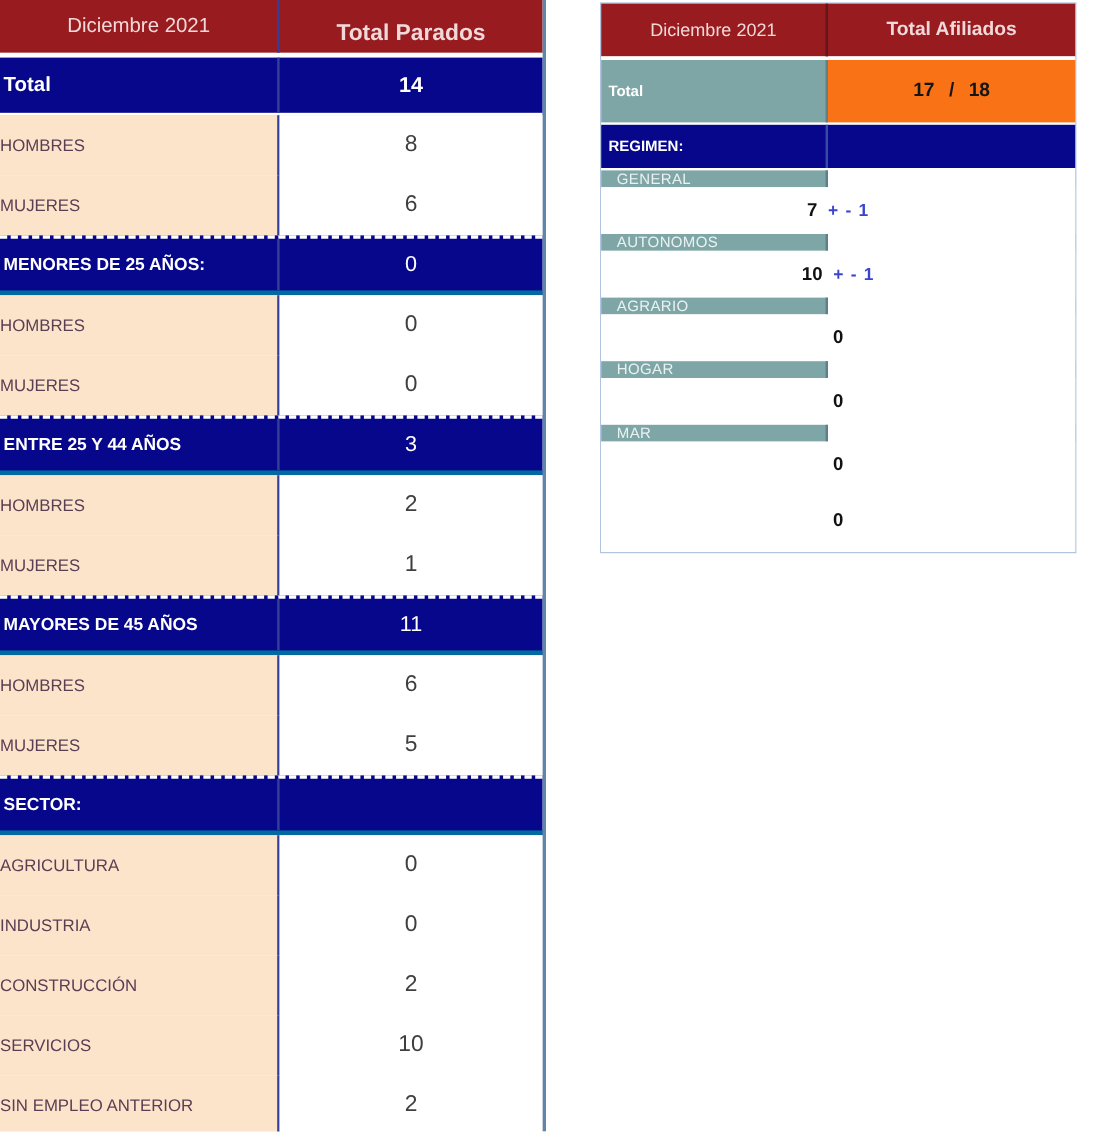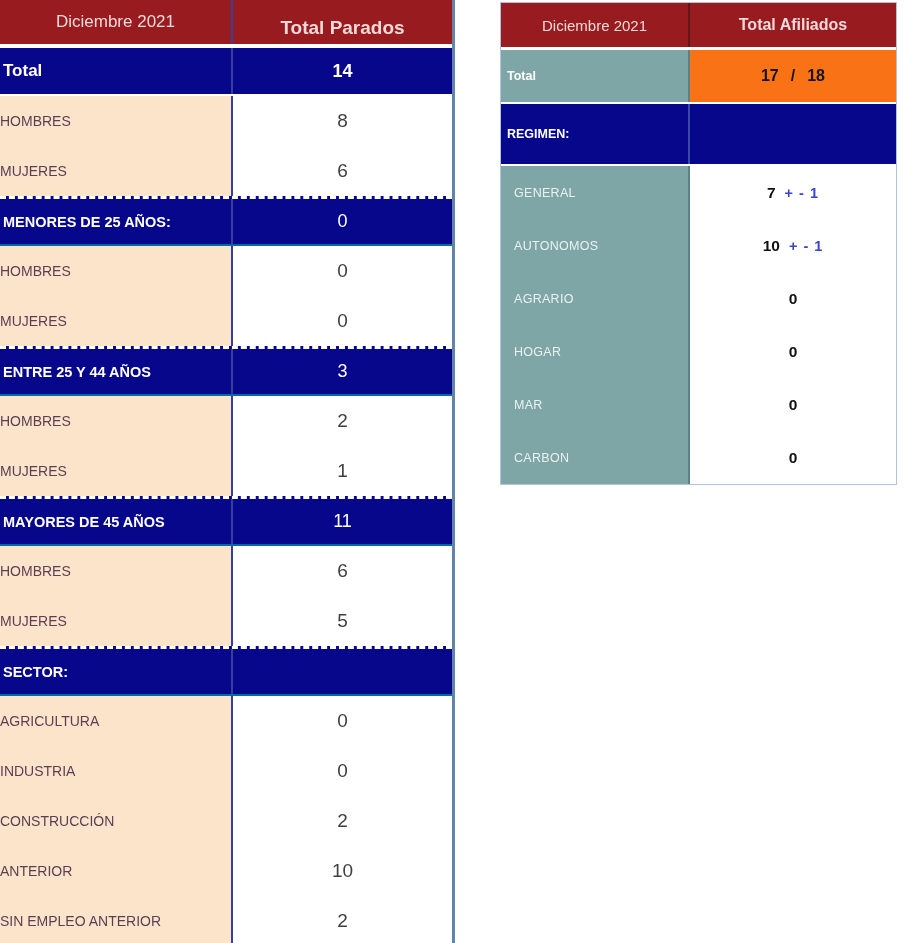--- a/index.html
+++ b/index.html
@@ -32,21 +32,21 @@
   .lrow.header .lcell-label{justify-content:center;color:var(--headertext);font-size:17px;}
   .lrow.header .lcell-value{color:var(--headertext);font-size:19px;font-weight:bold;margin-top:12px;}
 
   .lgap{height:4px;background:#fff;}
 
   .lrow.total{height:48px;background:var(--navy);border-bottom:2px solid #fff;}
   .lrow.total .lcell-label{color:#fff;font-weight:bold;font-size:17px;padding-left:3px;}
   .lrow.total .lcell-value{color:#fff;font-weight:600;font-size:18px;}
 
   .lrow.section{height:50px;background:var(--navy);
-    border-top:3px dashed #fff;border-bottom:2px solid #0369a1;justify-content:flex-end;}
+    border-top:3px dashed #fff;border-bottom:4px solid #0369a1;justify-content:flex-end;}
   .lrow.section .lcell-label{color:#fff;font-weight:bold;font-size:14.5px;padding-left:3px;}
   .lrow.section .lcell-value{color:#fff;font-weight:500;font-size:18px;}
 
   .lrow.detail{height:50px;}
   .lrow.detail .lcell-label{background:var(--peach);color:var(--plum);
     font-size:14px;}
   .lrow.detail .lcell-value{background:#fff;color:var(--grayval);font-size:19px;}
 
   
   .tbl-right{position:absolute;left:500px;top:2px;width:397px;
@@ -62,25 +62,25 @@
 
   .rgap3{height:3px;background:#fff;}
   .rgap2{height:2px;background:#fff;}
 
   .rrow.total{height:52px;}
   .rrow.total .rcell-label{background:var(--teal);color:#fff;font-weight:bold;
     font-size:12.5px;padding-left:6px;border-right:2px solid #5E8086;}
   .rrow.total .rcell-value{background:#f97316;color:#151515;font-weight:bold;font-size:16px;}
   .rrow.total .slash{margin:0 12px;}
 
-  .rrow.section{height:60px;background:var(--navy);}
+  .rrow.section{height:36px;background:var(--navy);}
   .rrow.section .rcell-label{color:#fff;font-weight:bold;font-size:12.5px;
     padding-left:6px;border-right:2px solid #3A4AA8;}
 
-  .rrow.detail{height:53px;}
+  .rrow.detail{height:53px;flex-direction:column;}
   .rrow.detail .rcell-label{background:var(--teal);color:#EAF2F1;font-size:12.5px;
     letter-spacing:0.3px;padding-left:13px;border-right:2px solid #5E8086;}
   .rrow.detail .rcell-value{background:#fff;color:#111;font-weight:bold;font-size:15.5px;}
   .suffix{color:var(--bluesuffix);font-weight:bold;font-size:14.5px;margin-left:9px;
     letter-spacing:1px;}
   .suffix:empty{display:none;}
 </style>
 </head>
 <body>
 
@@ -154,21 +154,21 @@
   </div>
   <div class="lrow detail">
     <div class="lcell-label">INDUSTRIA</div>
     <div class="lcell-value">0</div>
   </div>
   <div class="lrow detail">
     <div class="lcell-label">CONSTRUCCIÓN</div>
     <div class="lcell-value">2</div>
   </div>
   <div class="lrow detail">
-    <div class="lcell-label">ANTERIOR</div>
+    <div class="lcell-label">SERVICIOS</div>
     <div class="lcell-value">10</div>
   </div>
   <div class="lrow detail">
     <div class="lcell-label">SIN EMPLEO ANTERIOR</div>
     <div class="lcell-value">2</div>
   </div>
 </div>
 
 <div class="tbl-right">
   <div class="rrow header">
@@ -222,19 +222,18 @@
     </div>
   </div>
   <div class="rrow detail">
     <div class="rcell-label">MAR</div>
     <div class="rcell-value">
       <span class="num">0</span>
 
     </div>
   </div>
   <div class="rrow detail">
-    <div class="rcell-label">CARBON</div>
     <div class="rcell-value">
       <span class="num">0</span>
 
     </div>
   </div>
 </div>
 
 </body></html>

